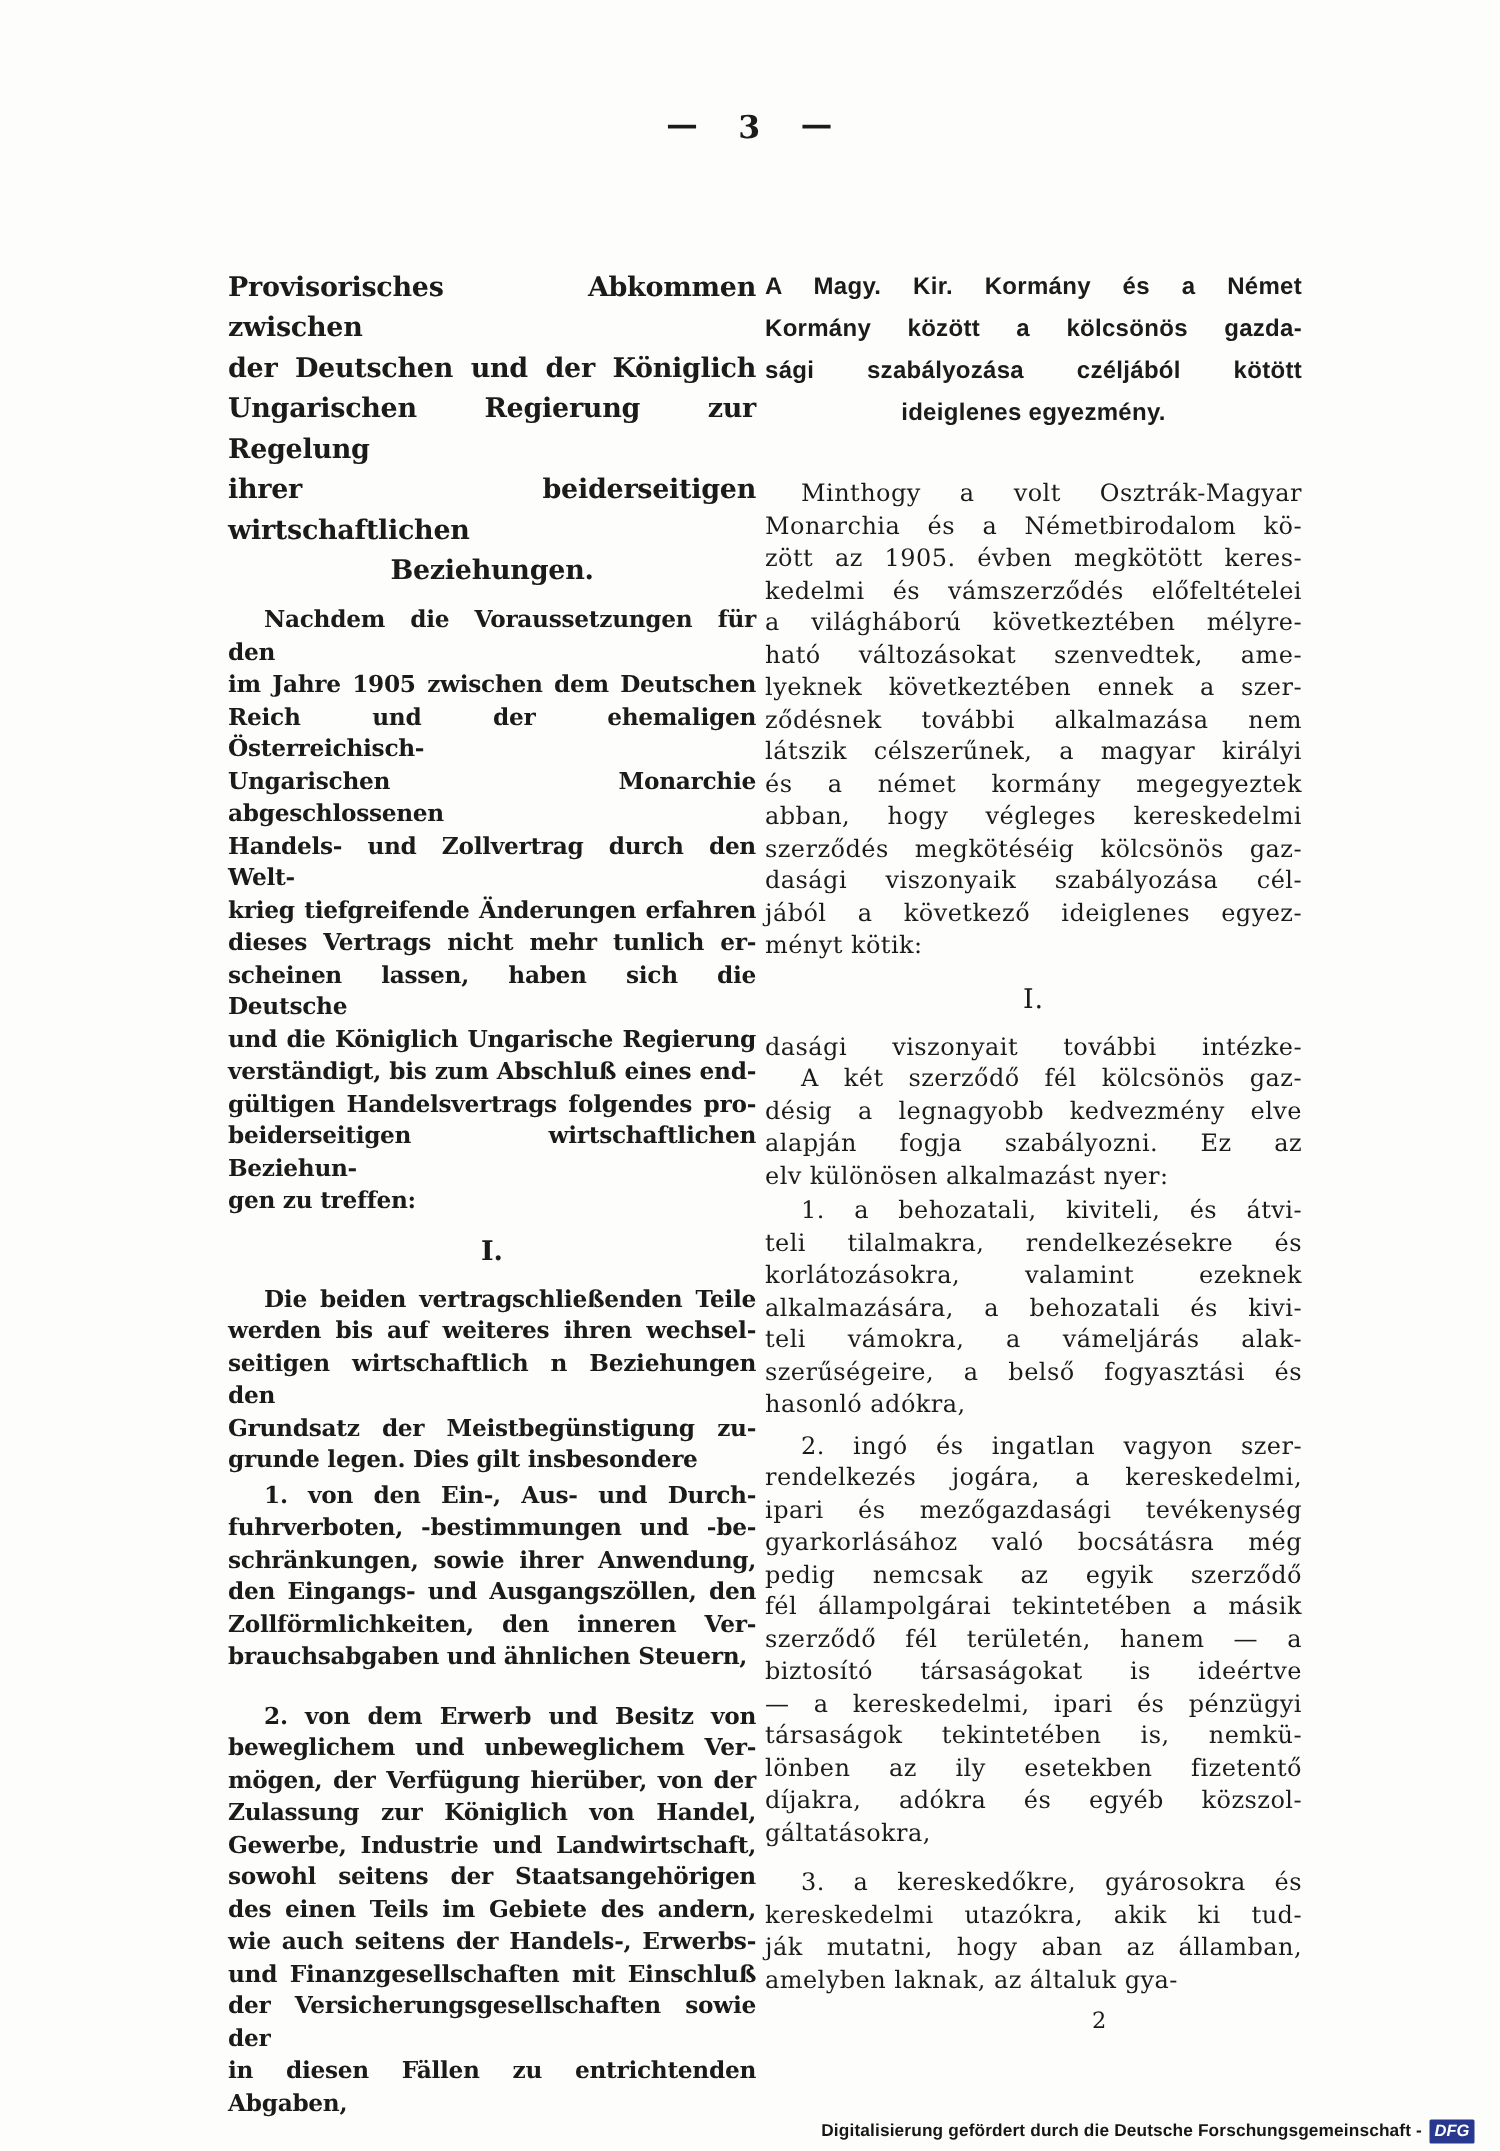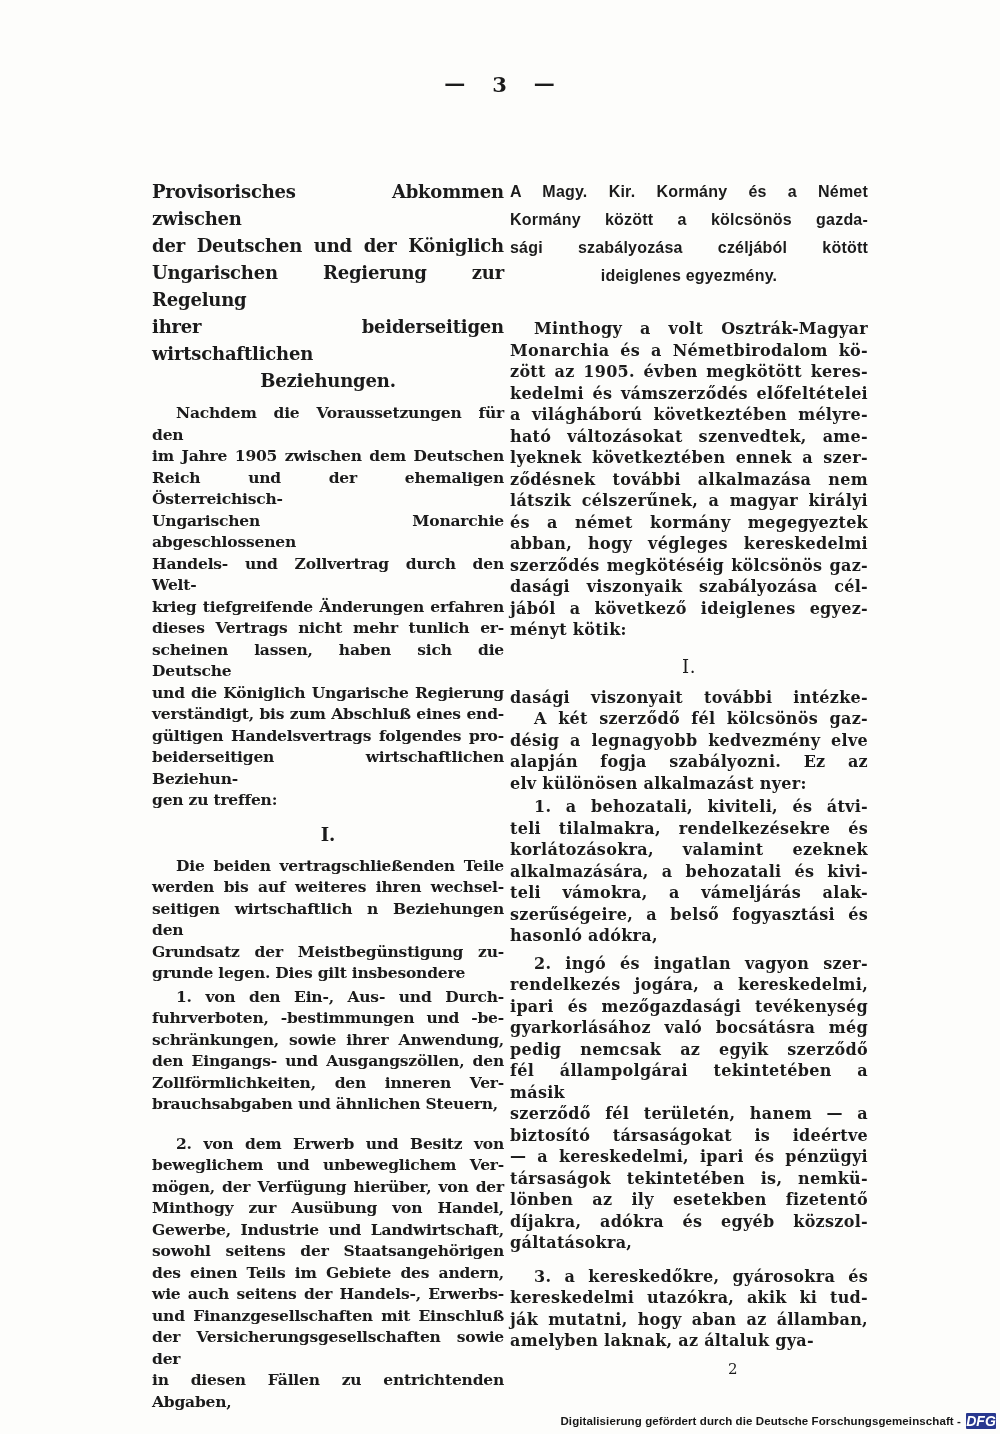--- a/index.html
+++ b/index.html
@@ -45,21 +45,21 @@
     letter-spacing: -0.2px;
   }
   
   .h-heading {
     font-family: "Liberation Sans", sans-serif;
     font-weight: 700; font-size: 16px; line-height: 28px;
     letter-spacing: 0.2px;
   }
   .h-body {
     font-family: "DejaVu Serif", serif;
-    font-weight: 700; font-size: 16px; line-height: 21.5px;
+    font-weight: 400; font-size: 16px; line-height: 21.5px;
     letter-spacing: 0.3px;
   }
 
   .section-label {
     text-align: center; font-size: 18px; line-height: 24px;
     font-family: "DejaVu Serif", serif;
   }
   .section-label.g { font-weight: 700; }
   .section-label.h { font-weight: 400; letter-spacing: 0.5px; }
 
@@ -76,32 +76,32 @@
   .h-item1    { margin-top: 2px; }
   .h-item2    { margin-top: 6px; }
   .h-item3    { margin-top: 12px; }
 
   .signature-mark {
     margin-top: 8px; padding-left: 218px;
     font-family: "DejaVu Serif", serif; font-size: 15px; font-weight: 400;
   }
 
   .dfg-footer {
-    position: absolute; right: 4px; bottom: 5px;
+    position: absolute; right: 17px; bottom: 5px;
     display: flex; align-items: center; gap: 5px;
   }
   .dfg-credit {
     font-family: "Liberation Sans", sans-serif;
     font-weight: 700; font-size: 11.5px; color: #161616;
     letter-spacing: 0.1px;
   }
   .dfg-logo {
     background: #28388f; color: #ffffff;
     font-family: "Liberation Sans", sans-serif;
-    font-weight: 700; font-style: italic; font-size: 14px;
+    font-weight: 700; font-style: italic; font-size: 11px;
     width: 30px; height: 16px; line-height: 16px;
     text-align: center; border-radius: 1px;
   }
 </style>
 </head>
 <body>
 
 <div class="page-number-row">
   <span class="dash">—</span><span>3</span><span class="dash">—</span>
 </div>
@@ -144,21 +144,21 @@
         <div class="tl">fuhrverboten, -bestimmungen und -be-</div>
         <div class="tl">schränkungen, sowie ihrer Anwendung,</div>
         <div class="tl">den Eingangs- und Ausgangszöllen, den</div>
         <div class="tl">Zollförmlichkeiten, den inneren Ver-</div>
         <div class="tl last">brauchsabgaben und ähnlichen Steuern,</div>
       </div>
     <div class="g-body g-item2 ind">
         <div class="tl first">2. von dem Erwerb und Besitz von</div>
         <div class="tl">beweglichem und unbeweglichem Ver-</div>
         <div class="tl">mögen, der Verfügung hierüber, von der</div>
-        <div class="tl">Minthogy zur Ausübung von Handel,</div>
+        <div class="tl">Zulassung zur Königlich von Handel,</div>
         <div class="tl">Gewerbe, Industrie und Landwirtschaft,</div>
         <div class="tl">sowohl seitens der Staatsangehörigen</div>
         <div class="tl">des einen Teils im Gebiete des andern,</div>
         <div class="tl">wie auch seitens der Handels-, Erwerbs-</div>
         <div class="tl">und Finanzgesellschaften mit Einschluß</div>
         <div class="tl">der Versicherungsgesellschaften sowie der</div>
         <div class="tl">in diesen Fällen zu entrichtenden Abgaben,</div>
       </div>
 
   </div>

